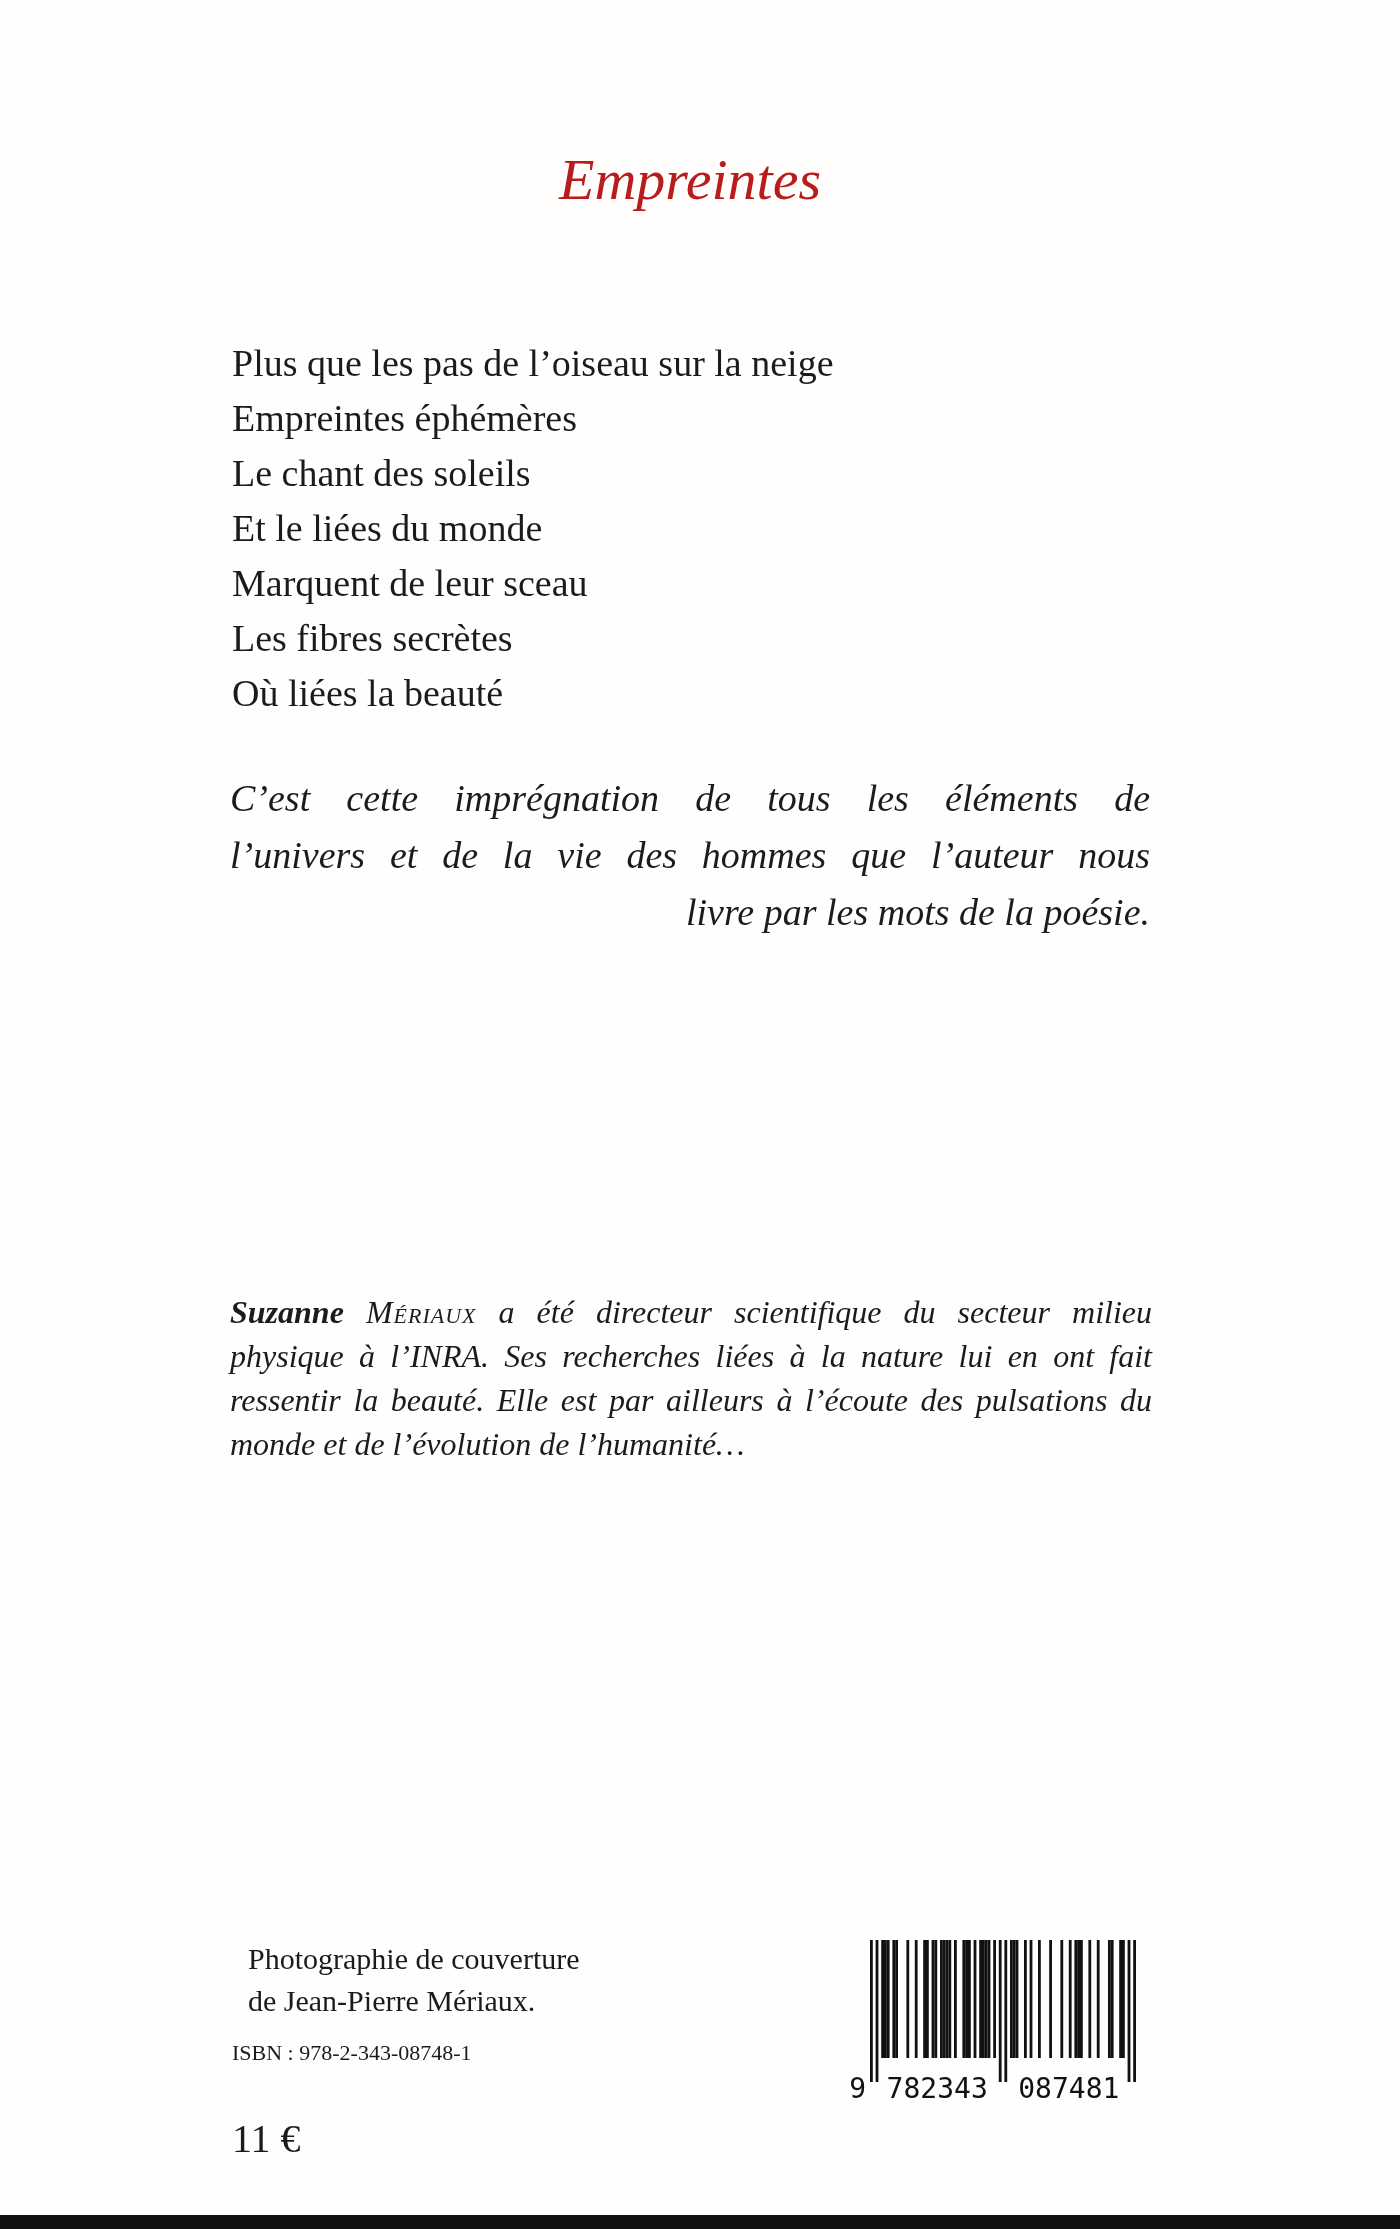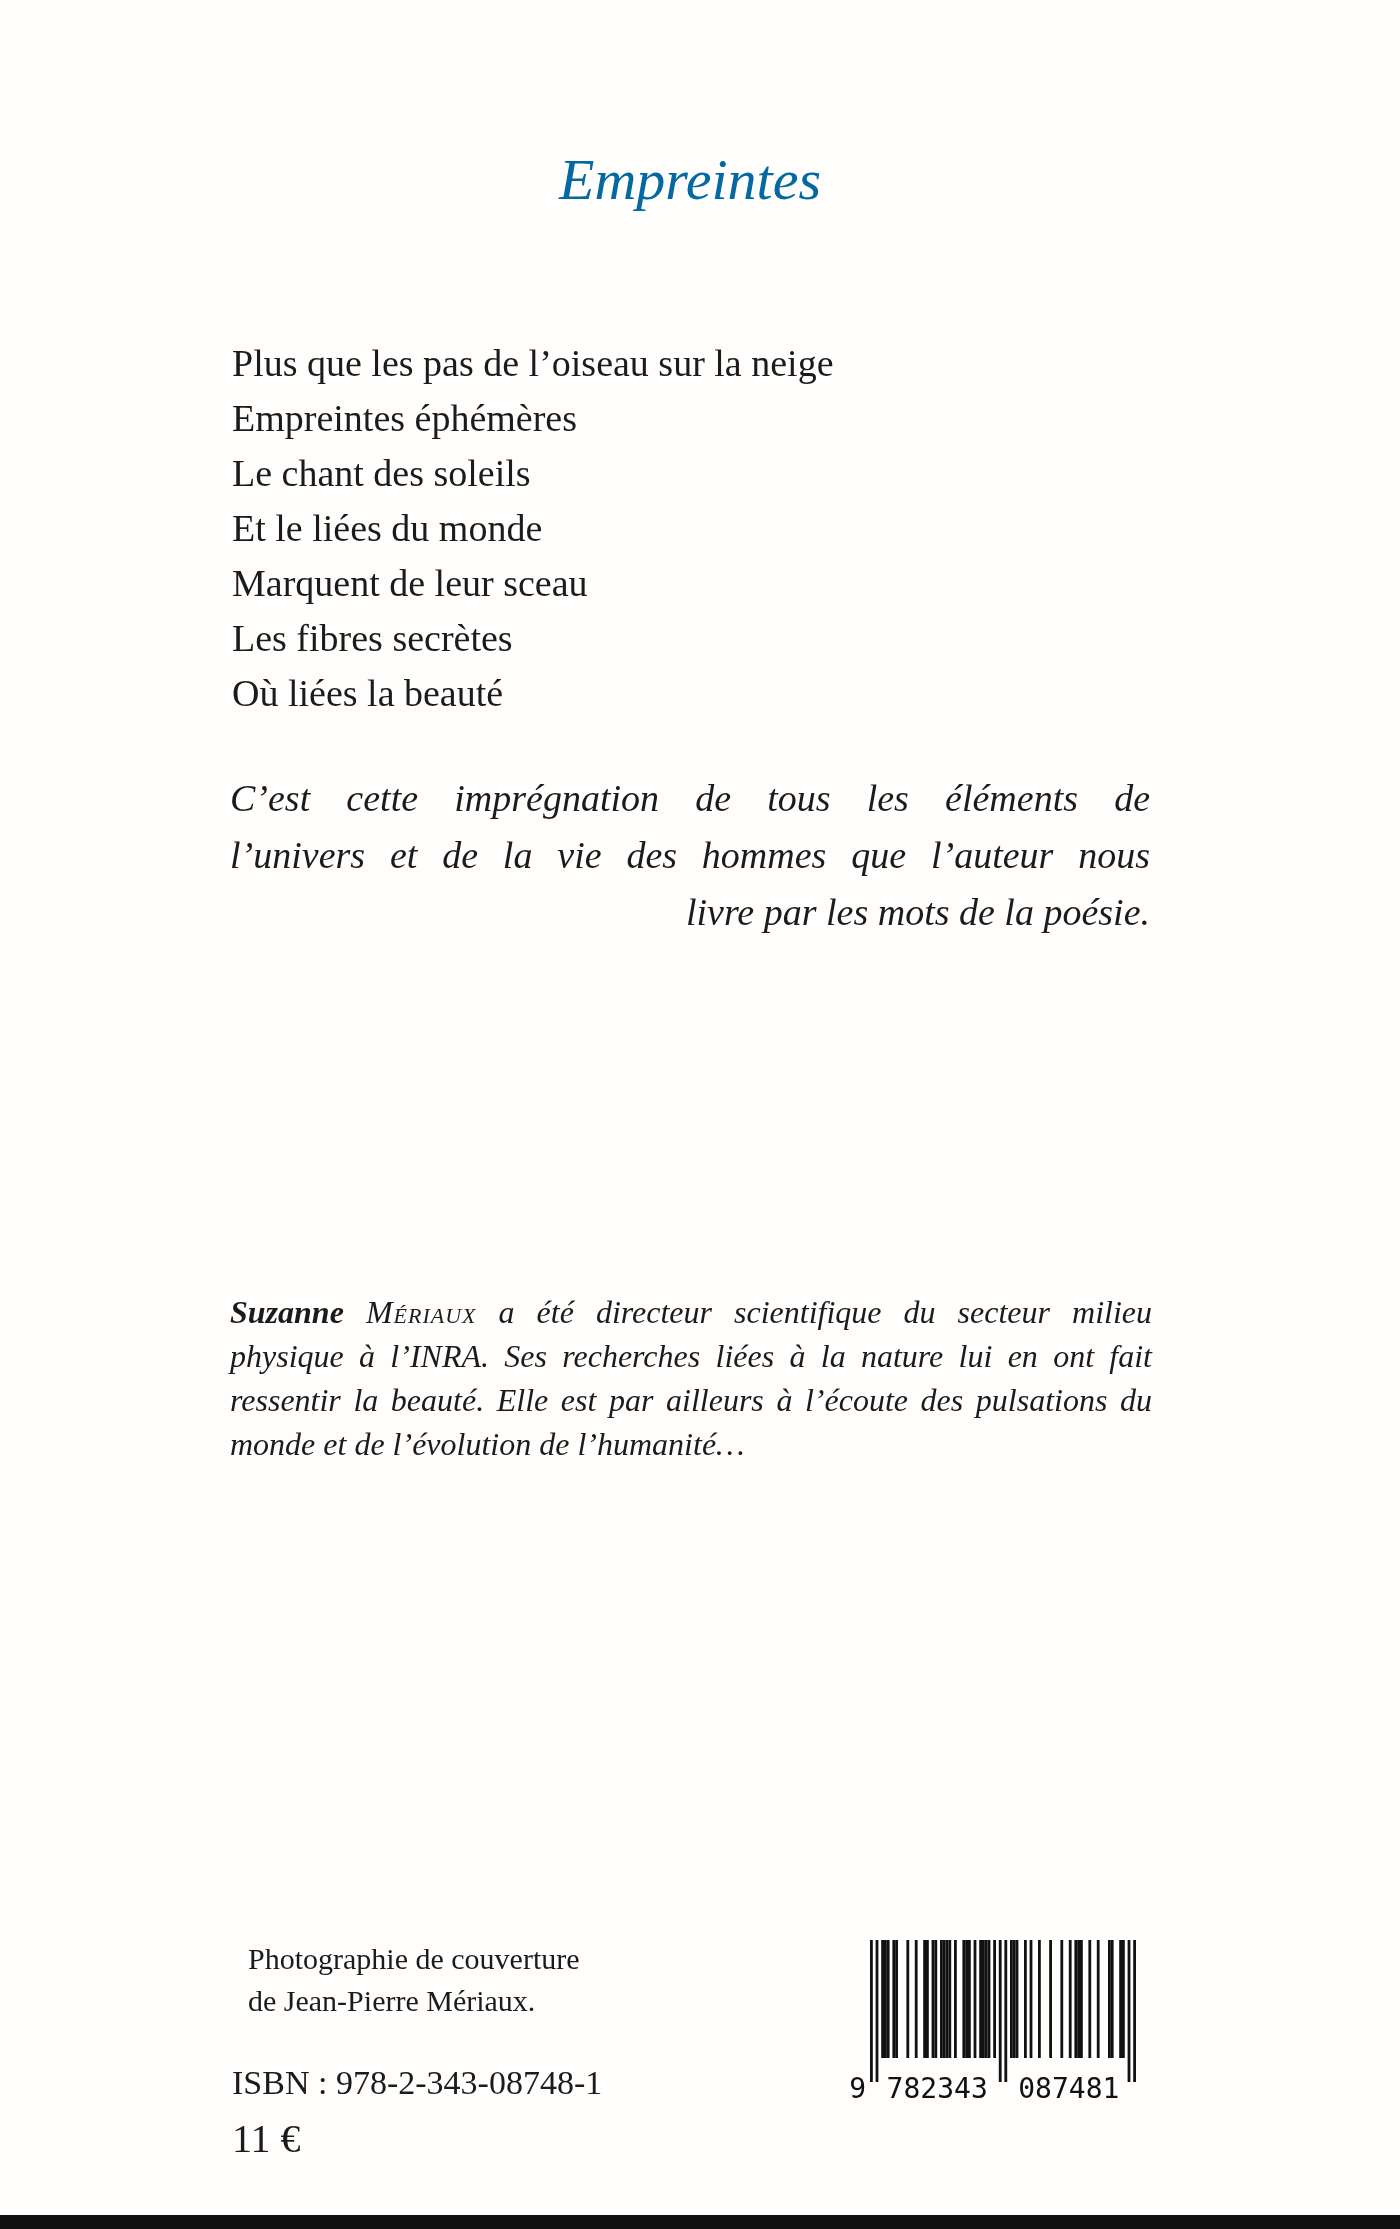--- a/index.html
+++ b/index.html
@@ -31,37 +31,37 @@
     position:absolute; top:1290px; left:230px; width:922px;
     font-style:italic; font-size:32px; line-height:44px;
     text-align:justify;
   }
   .bio .fname { font-weight:bold; }
   .bio .sname { font-weight:normal; font-variant:small-caps; letter-spacing:1px; }
   .credit {
     position:absolute; top:1938px; left:248px;
     font-size:30px; line-height:42px;
   }
-  .isbn { position:absolute; top:2040px; left:232px; font-size:34px;margin-top:24px; }
+  .isbn { position:absolute; top:2040px; left:232px; font-size:22px; }
   .price { position:absolute; top:2106px; left:232px; font-size:40px;margin-top:9px; }
   .barcode {
     position:absolute; top:1938px; left:846px;
     width:300px; height:166px; background:#fffefd;
   }
   .bottom-bar {
     position:absolute; left:0; bottom:0; width:100%; height:14px;
     background:#101010;
   }
 </style>
 </head>
 <body>
 
 <div class="cover">
 
-  <h1 class="title" style="color: #0369a1;">Empreintes</h1>
+  <h1 class="title" style="color: #b91c1c;">Empreintes</h1>
 
   <div class="poem">
     <div>Plus que les pas de l’oiseau sur la neige</div>
     <div>Empreintes éphémères</div>
     <div>Le chant des soleils</div>
     <div>Et le liées du monde</div>
     <div>Marquent de leur sceau</div>
     <div>Les fibres secrètes</div>
     <div>Où liées la beauté</div>
   </div>

